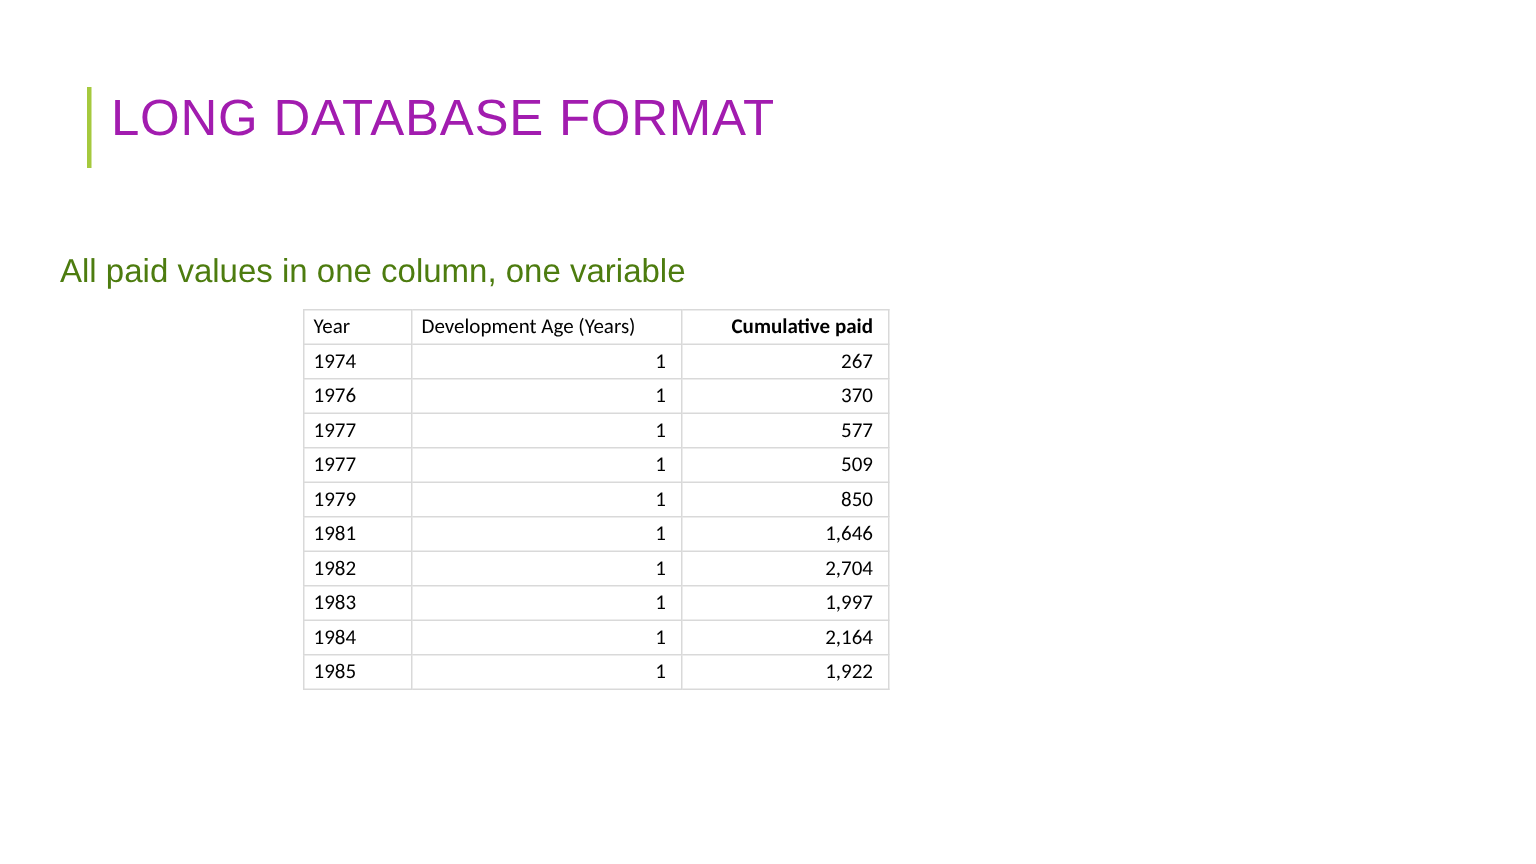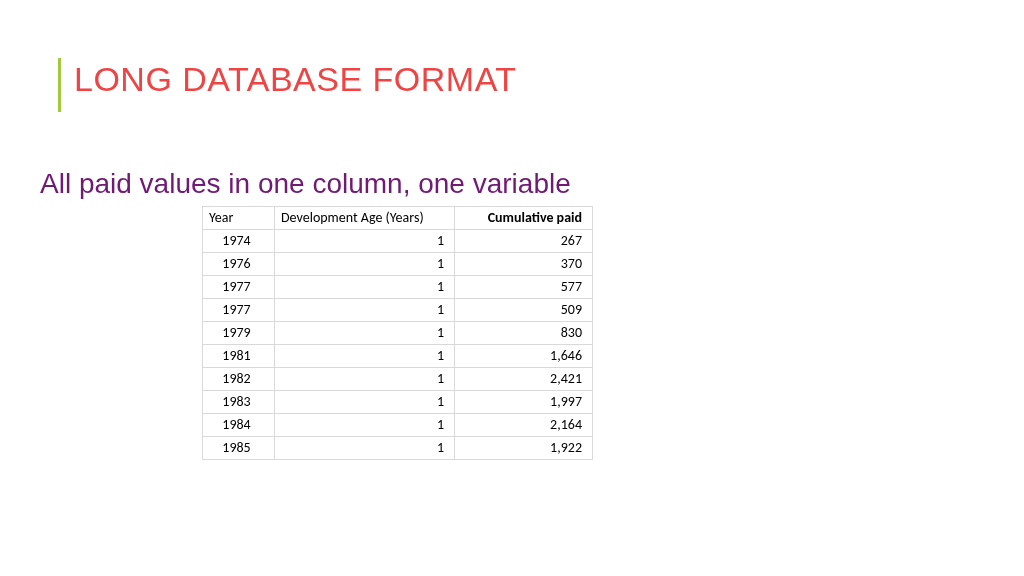--- a/index.html
+++ b/index.html
@@ -22,29 +22,29 @@
   }
   .title {
     position: absolute;
     left: 74px;
     top: 60px;
     font-size: 34px;
     font-weight: 400;
     letter-spacing: 0.5px;
     font-family: "Arial Narrow", "Segoe UI", sans-serif;
     font-stretch: condensed;
-    color: #ef4444;
+    color: #a21caf;
   }
   .subtitle {
     position: absolute;
     left: 40px;
     top: 168px;
-    font-size: 28px;
+    font-size: 22px;
     font-weight: 400;
-    color: #701a75;
+    color: #4d7c0f;
     font-family: "Segoe UI Light", "Segoe UI", Arial, sans-serif;
   }
   .table-wrap {
     position: absolute;
     left: 202px;
     top: 206px;
   }
   table {
     border-collapse: collapse;
     font-family: "Calibri", "Segoe UI", Arial, sans-serif;
@@ -59,21 +59,21 @@
     font-weight: 400;
     background: #fff;
   }
   th {
     text-align: left;
     font-weight: 400;
   }
   th.col-year { width: 72px; text-align: left; }
   th.col-dev  { width: 180px; text-align: left; }
   th.col-cum  { width: 138px; text-align: right; padding-right: 10px; font-weight: bold; }
-  td.col-year { text-align: center; padding-right: 10px; margin-left: 17px; }
+  td.col-year { text-align: left; padding-right: 10px; margin-left: 17px; }
   td.col-dev  { text-align: right; padding-right: 10px; }
   td.col-cum  { text-align: right; padding-right: 10px; margin-left: 22px; }
 </style>
 </head>
 <body>
 
 <div class="accent-bar"></div>
 <h1 class="title">LONG DATABASE FORMAT</h1>
 <div class="subtitle">All paid values in one column, one variable</div>
 
@@ -103,31 +103,31 @@
           <td class="col-cum">577</td>
         </tr>
         <tr>
           <td class="col-year">1977</td>
           <td class="col-dev">1</td>
           <td class="col-cum">509</td>
         </tr>
         <tr>
           <td class="col-year">1979</td>
           <td class="col-dev">1</td>
-          <td class="col-cum">830</td>
+          <td class="col-cum">850</td>
         </tr>
         <tr>
           <td class="col-year">1981</td>
           <td class="col-dev">1</td>
           <td class="col-cum">1,646</td>
         </tr>
         <tr>
           <td class="col-year">1982</td>
           <td class="col-dev">1</td>
-          <td class="col-cum">2,421</td>
+          <td class="col-cum">2,704</td>
         </tr>
         <tr>
           <td class="col-year">1983</td>
           <td class="col-dev">1</td>
           <td class="col-cum">1,997</td>
         </tr>
         <tr>
           <td class="col-year">1984</td>
           <td class="col-dev">1</td>
           <td class="col-cum">2,164</td>

